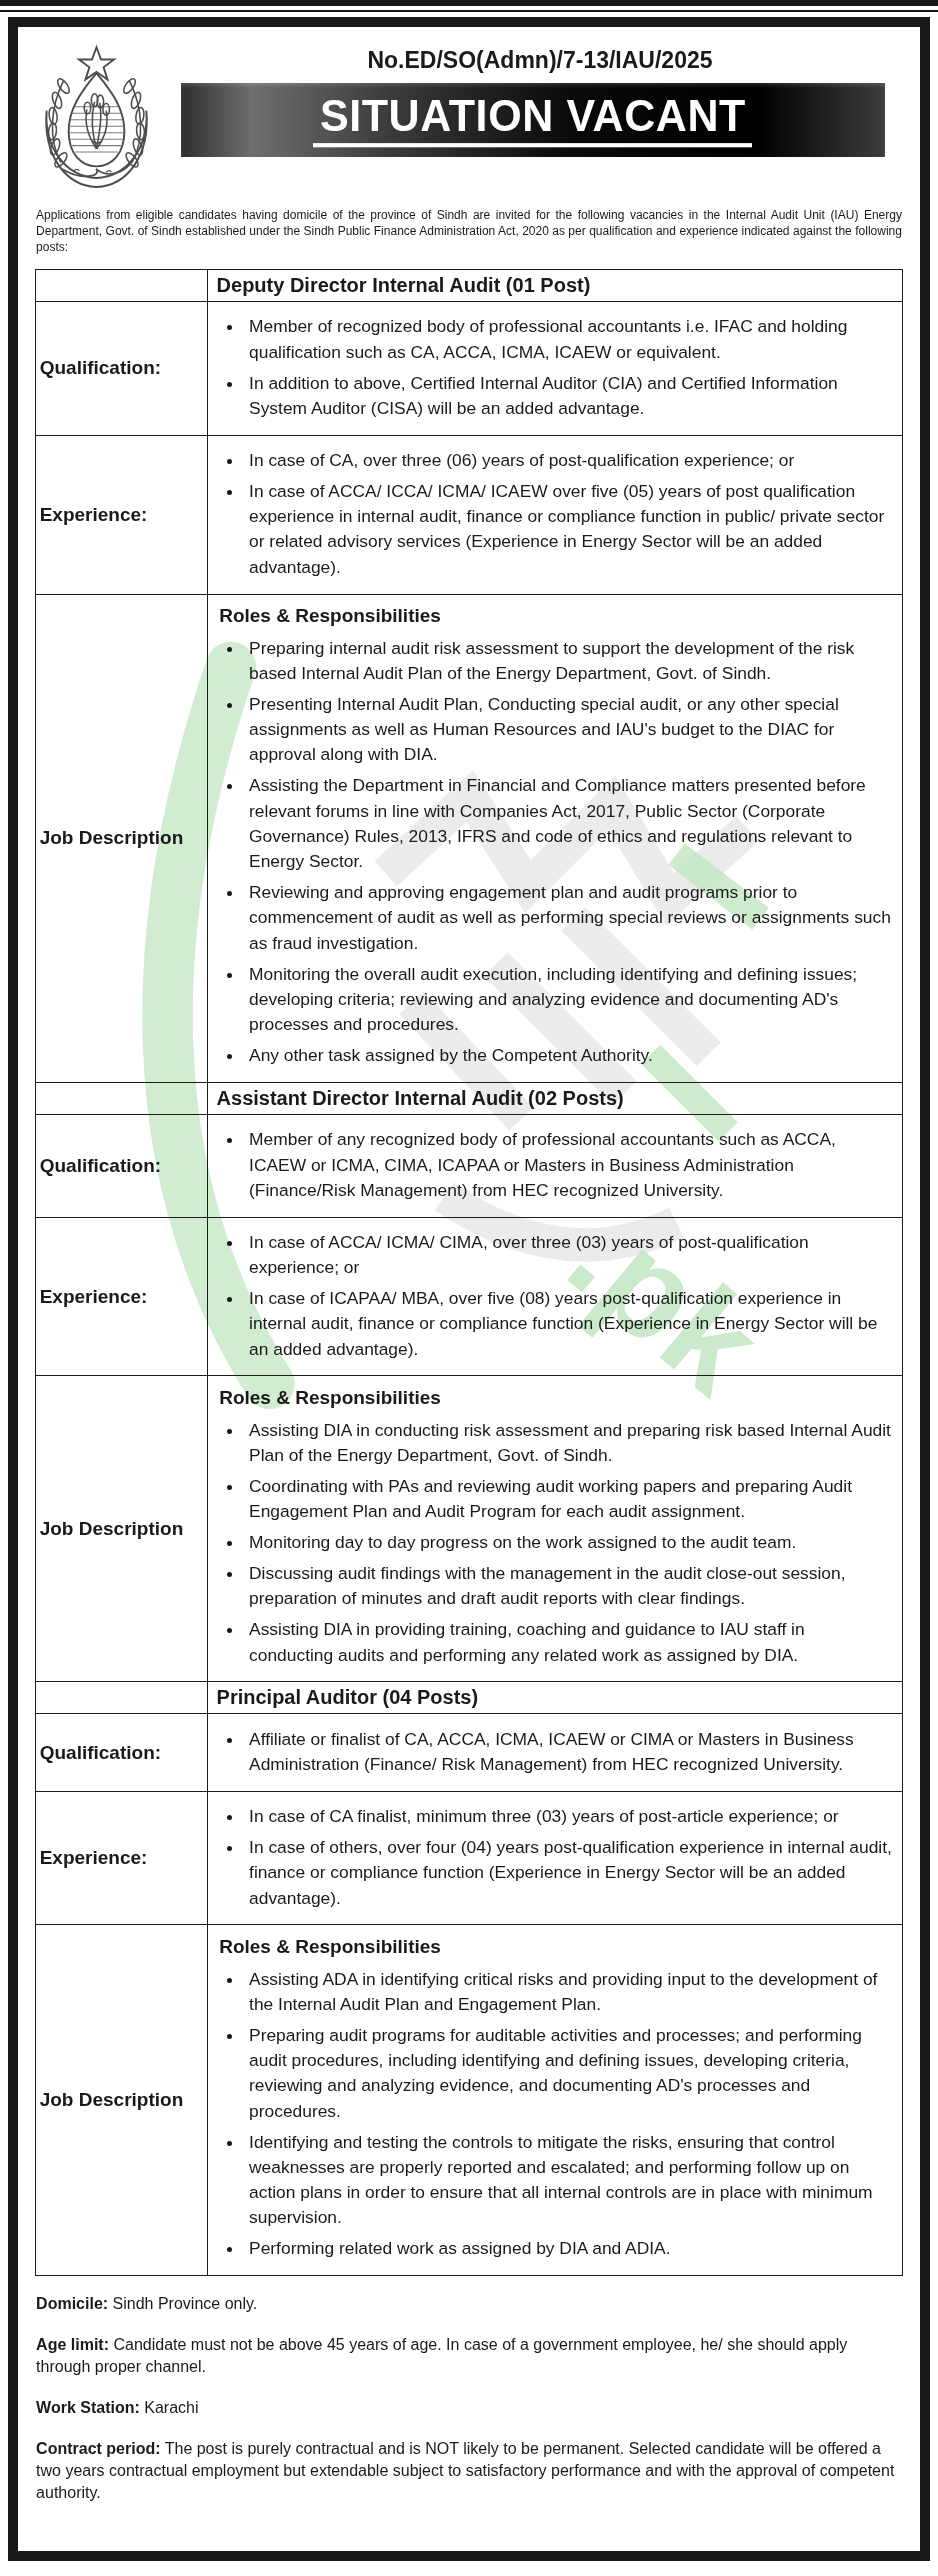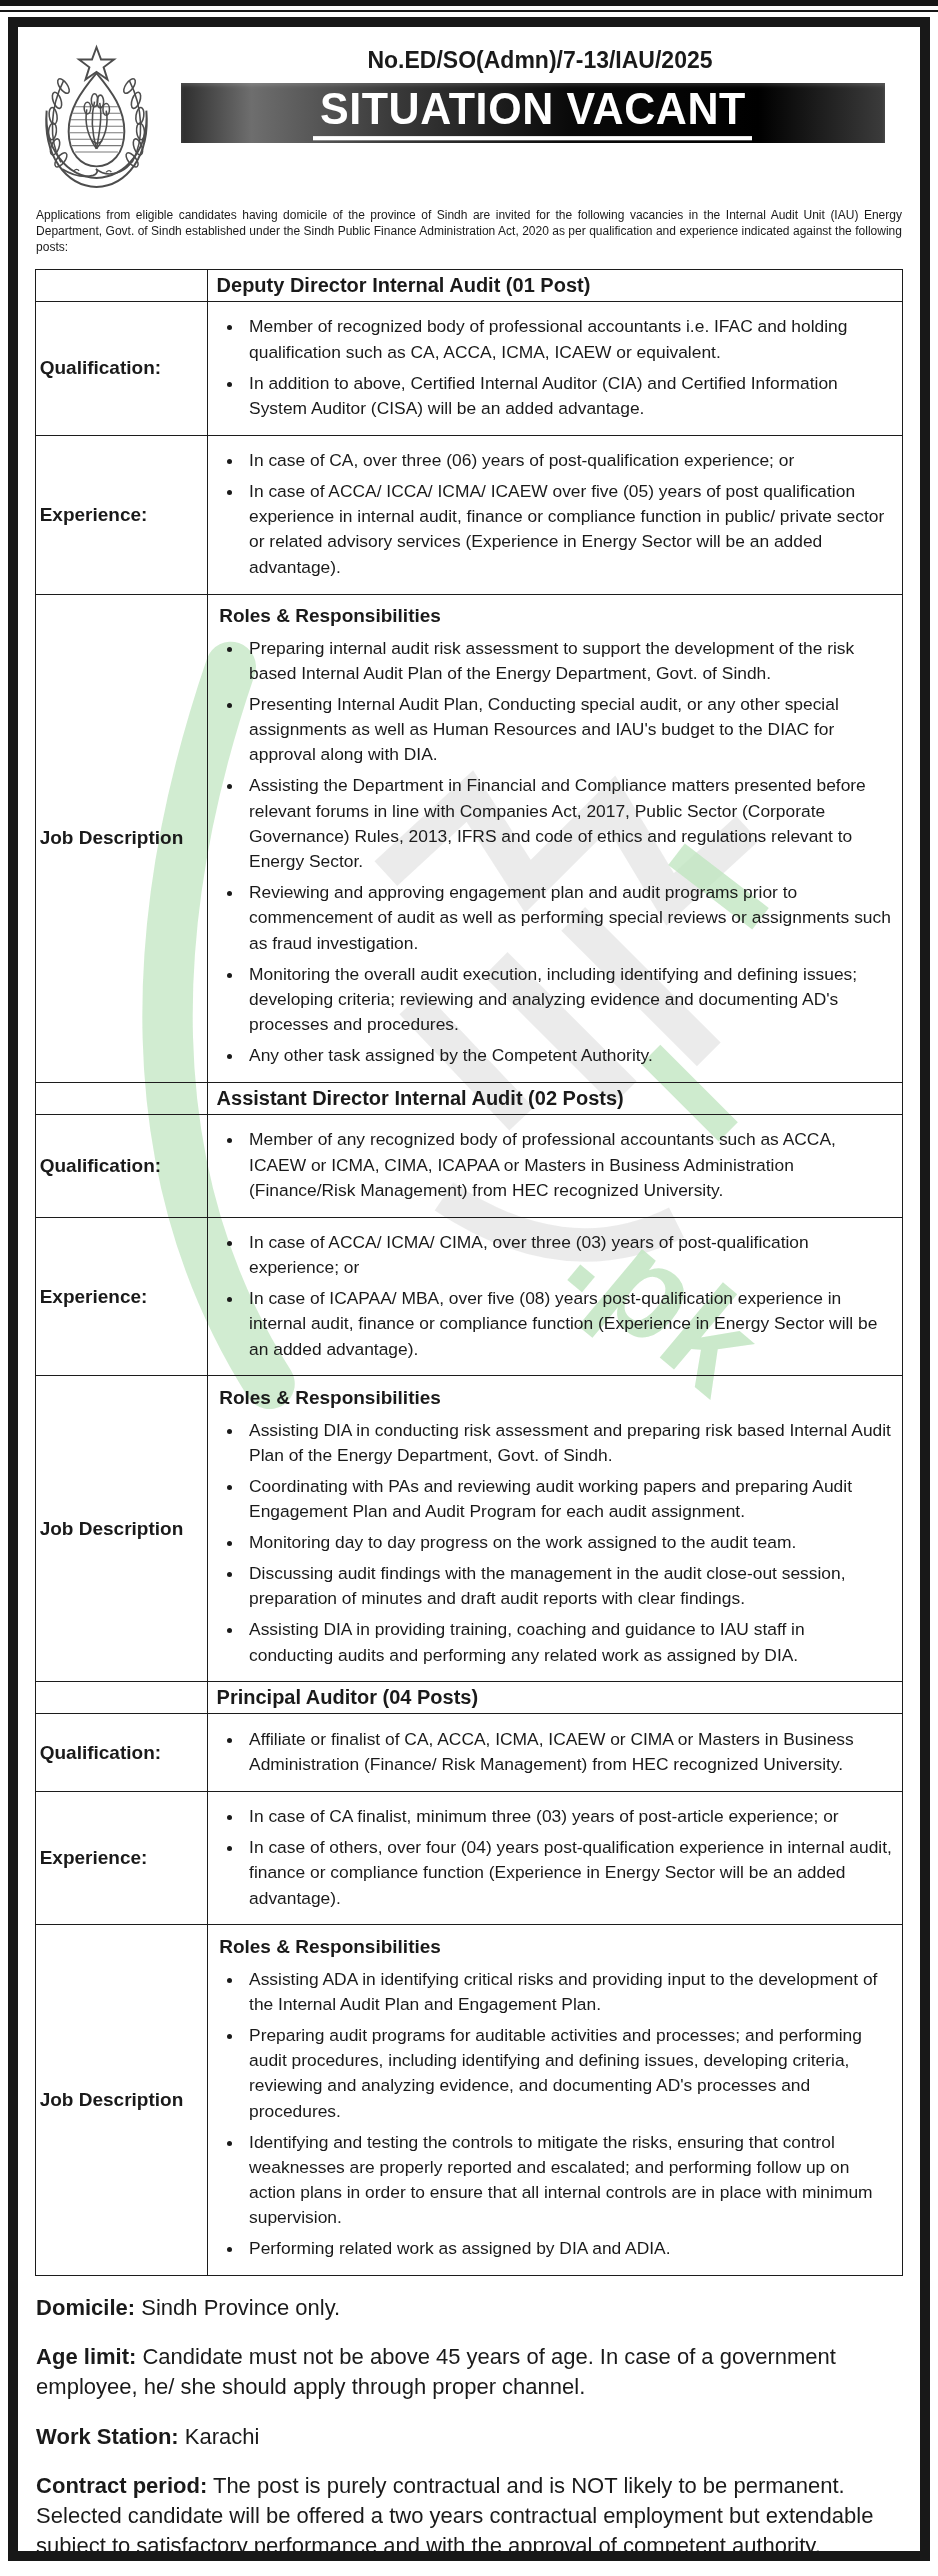--- a/index.html
+++ b/index.html
@@ -21,21 +21,21 @@
   
   .header{display:flex;align-items:flex-start;gap:16px;}
   .crest{width:126px;flex:0 0 126px;padding-top:7.8px;}
   .header-text{flex:1;min-width:0;}
   .ref-no{text-align:center;font-weight:bold;font-size:23px;margin-top:13px;letter-spacing:0;}
   .dept-title{
     text-align:center;font-size:30px;font-weight:bold;font-style:italic;
     letter-spacing:-0.6px;margin-top:9px;white-space:nowrap;
   }
   .banner{
-    margin-top:9px;margin-left:3.9px;margin-right:18px;height:60px;
+    margin-top:9px;margin-left:3.9px;margin-right:18px;height:74px;
     background:linear-gradient(90deg,#2e2e2e 0%,#6e6e6e 10%,#3a3a3a 30%,#0a0a0a 55%,#000 82%,#3c3c3c 100%);
     display:flex;align-items:center;justify-content:center;
     box-shadow:inset 0 2.6px 3.9px rgba(255,255,255,.15);
   }
   .banner-text{
     color:#fff;font-size:43px;font-weight:bold;letter-spacing:0.6px;
     line-height:1;padding:1.3px 6.5px 5.2px 6.5px;border-bottom:4.5px solid #fff;
     transform:scaleY(1.05);
   }
   
@@ -50,21 +50,21 @@
     width:163px;text-align:left;font-weight:bold;font-size:19px;
     padding:5.2px 3.9px;
   }
   td.title-cell{font-weight:bold;font-size:20px;padding:4px 9px;}
   td.content{padding:6.5px 10.3px 7.8px 10.3px;font-size:17.4px;line-height:1.45;}
   .rr-head{font-weight:bold;font-size:19px;margin:1.3px 0 3.9px 1.3px;}
   ul.blist{margin:0;padding-left:26px;}
   ul.blist li{margin:5.8px 0;padding-left:5.2px;}
   
   .notes{margin:17px 1.3px 0 1.3px;}
-  .note{font-size:22px;line-height:1.36;margin:0 0 19.4px 0;}
+  .note{font-size:16px;line-height:1.36;margin:0 0 19.4px 0;}
   .note b{font-weight:bold;}
   
   .watermark{position:absolute;left:90px;top:614px;width:743px;height:969px;z-index:-1;pointer-events:none;opacity:.55;}
 </style>
 </head>
 <body>
 
 <div class="rule-a"></div>
 <div class="rule-b"></div>
 

